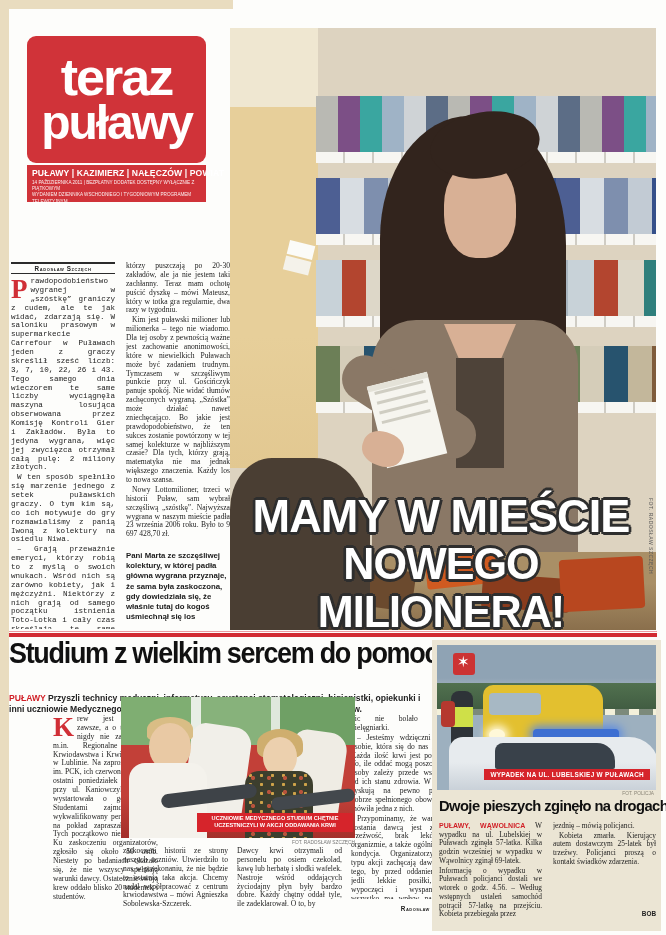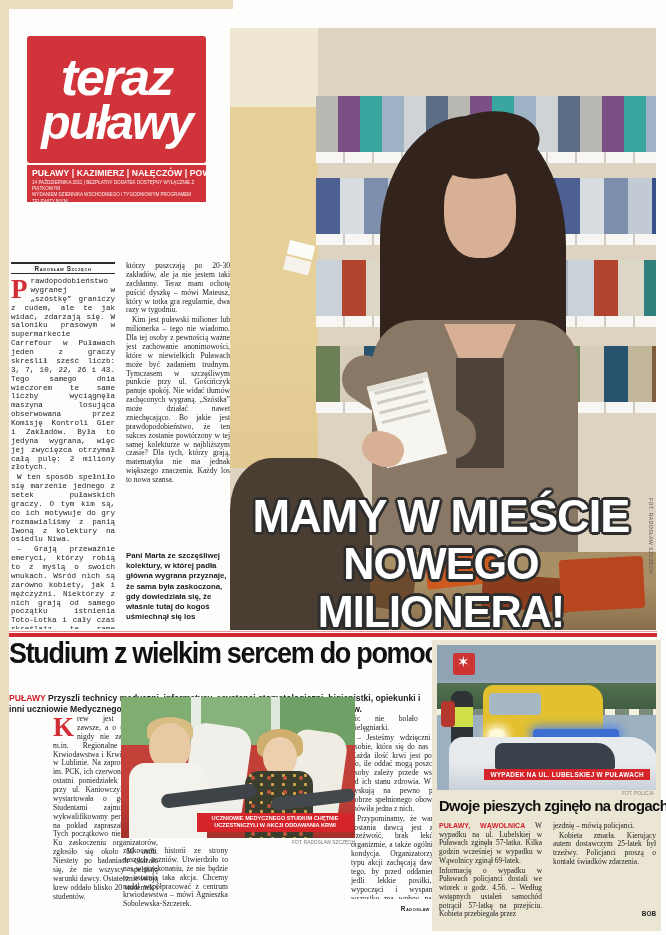--- a/index.html
+++ b/index.html
@@ -3,21 +3,21 @@
 <meta charset="utf-8">
 <style>
   html,body{margin:0;padding:0;background:#fff;}
   .page{position:relative;width:666px;height:935px;background:#fdfdfb;overflow:hidden;
         font-family:"Liberation Serif",serif;color:#1c1c1c;}
   .edge-left{position:absolute;left:0;top:0;width:9px;height:935px;background:#e9dcbf;}
   .edge-top{position:absolute;left:0;top:0;width:233px;height:9px;background:#e9dcbf;}
 
   
   .logo-box{position:absolute;left:27px;top:36px;width:179px;height:127px;background:#d03339;
-            border-radius:3px;display:flex;flex-direction:column;justify-content:center;align-items:center;font-style:italic;}
+            border-radius:9px;display:flex;flex-direction:column;justify-content:center;align-items:center;}
   .logo-box .l1,.logo-box .l2{color:#fff;font-family:"Liberation Sans",sans-serif;font-weight:bold;
             letter-spacing:-2px;line-height:.92;}
   .logo-box .l1{font-size:52px;}
   .logo-box .l2{font-size:48px;}
   .districts-bar{position:absolute;left:27px;top:165px;width:179px;height:37px;background:#d03339;
             color:#fff;font-family:"Liberation Sans",sans-serif;padding:3px 5px;box-sizing:border-box;}
   .districts{font-weight:bold;font-size:8.6px;letter-spacing:.1px;white-space:nowrap;}
   .tagline{font-size:4.6px;line-height:1.35;opacity:.92;margin-top:2px;}
 
   
@@ -186,20 +186,21 @@
           <p>Prawdopodobieństwo wygranej w „szóstkę” graniczy z cudem, ale te jak widać, zdarzają się. W saloniku prasowym w supermarkecie Carrefour w Puławach jeden z graczy skreślił sześć liczb: 3, 7, 10, 22, 26 i 43. Tego samego dnia wieczorem te same liczby wyciągnęła maszyna losująca obserwowana przez Komisję Kontroli Gier i Zakładów. Była to jedyna wygrana, więc jej zwycięzca otrzymał całą pulę: 2 miliony złotych.</p>
           <p>W ten sposób spełniło się marzenie jednego z setek puławskich graczy. O tym kim są, co ich motywuje do gry rozmawialiśmy z panią Iwoną z kolektury na osiedlu Niwa.</p>
           <p>– Grają przeważnie emeryci, którzy robią to z myślą o swoich wnukach. Wśród nich są zarówno kobiety, jak i mężczyźni. Niektórzy z nich grają od samego początku istnienia Toto-Lotka i cały czas skreślają te same liczby. Po takim czasie boją się je zmienić – mówi pani Iwona, która po ostatniej wygranej nie widzi zwiększonej liczby graczy. Przyznaje, że ich liczba z roku na rok spada.</p>
           <p>– Gram, żeby wygrać. Jak dotąd moja najwyższa wygrana to była 400 złotych. Nie-</p>
         </div>
     </div>
     <div class="col maincol2">
       <div class="body">
           <p>którzy puszczają po 20-30 zakładów, ale ja nie jestem taki zachłanny. Teraz mam ochotę puścić dyszkę – mówi Mateusz, który w totka gra regularnie, dwa razy w tygodniu.</p>
           <p>Kim jest puławski milioner lub milionerka – tego nie wiadomo. Dla tej osoby z pewnością ważne jest zachowanie anonimowości, które w niewielkich Puławach może być zadaniem trudnym. Tymczasem w szczęśliwym punkcie przy ul. Gościńczyk panuje spokój. Nie widać tłumów zachęconych wygraną. „Szóstka” może działać nawet zniechęcająco. Bo jakie jest prawdopodobieństwo, że ten sukces zostanie powtórzony w tej samej kolekturze w najbliższym czasie? Dla tych, którzy grają, matematyka nie ma jednak większego znaczenia. Każdy los to nowa szansa.</p>
+          <p>Nowy Lottomilioner, trzeci w historii Puław, sam wybrał szczęśliwą „szóstkę”. Najwyższa wygrana w naszym mieście padła 23 września 2006 roku. Było to 9 697 428,70 zł.</p>
         </div>
       <div class="marta-caption">Pani Marta ze szczęśliwej kolektury, w której padła główna wygrana przyznaje, że sama była zaskoczona, gdy dowiedziała się, że właśnie tutaj do kogoś uśmiechnął się los</div>
     </div>
   </section>
 
   <figure class="main-photo" style="margin:0">
     <div class="ph left-wall"></div>
     <div class="ph shelf-row packs1"></div>
     <div class="ph tags tags1"></div>
     <div class="ph shelf-row packs2"></div>
@@ -243,20 +244,23 @@
     <span class="loc">PUŁAWY</span>
     <span>Przyszli technicy medyczni, informatycy, asystenci stomatologiczni, higienistki, opiekunki i inni uczniowie Medycznego Studium Zawodowego w Puławach honorowo oddali krew.</span>
   </p>
   <section class="studium-cols">
     <div class="scol scol1 drop">
         <p>Krew jest potrzebna zawsze, a o to, żeby jej nigdy nie zabrakło dba m.in. Regionalne Centrum Krwiodawstwa i Krwiolecznictwa w Lublinie. Na zaproszenie MSZ im. PCK, ich czerwony autobus w ostatni poniedziałek zaparkował przy ul. Kaniowczyków. Akcja wystartowała o godzinie 9. Studentami zajmował się wykwalifikowany personel, który na pokład zapraszał chętnych. Tych początkowo nie brakowało. Ku zaskoczeniu organizatorów, zgłosiło się około 50 osób. Niestety po badaniach okazało się, że nie wszyscy spełniają warunki dawcy. Ostatecznie swoją krew oddało blisko 20 studentek i studentów.</p>
       </div>
     <div class="scol scol2">
         <p>zaskoczeni historii ze strony naszych uczniów. Utwierdziło to nas w przekonaniu, że nie będzie to ostatnia taka akcja. Chcemy nadal współpracować z centrum krwiodawstwa – mówi Agnieszka Sobolewska-Szczerek.</p>
       </div>
+    <div class="scol scol3">
+        <p>Dawcy krwi otrzymali od personelu po osiem czekolad, kawę lub herbatę i słodki wafelek. Nastroje wśród oddających życiodajny płyn były bardzo dobre. Każdy chętny oddał tyle, ile zadeklarował. O to, by</p>
+      </div>
     <div class="scol scol4">
         <p>nic nie bolało zadbały pielęgniarki.</p>
         <p>– Jesteśmy wdzięczni każdej osobie, która się do nas zgłasza. Każda ilość krwi jest potrzebna. To, ile oddać mogą poszczególne osoby zależy przede wszystkim od ich stanu zdrowia. W zamian zyskują na pewno poczucie dobrze spełnionego obowiązku – mówiła jedna z nich.</p>
         <p>Przypominamy, że warunkiem zostania dawcą jest zdrowie, trzeźwość, brak leków w organizmie, a także ogólnie dobra kondycja. Organizatorzy tego typu akcji zachęcają dawców do tego, by przed oddaniem krwi jedli lekkie posiłki, byli wypoczęci i wyspani. To wszystko ma wpływ na jakość krwi, której zadaniem będzie ratowanie życia potrzebującym.</p>
       </div>
     <div class="studium-byline">Radosław Szczęch</div>
   </section>
 
   <figure class="blood-photo" style="margin:0">
     <div class="bp-window"></div>

